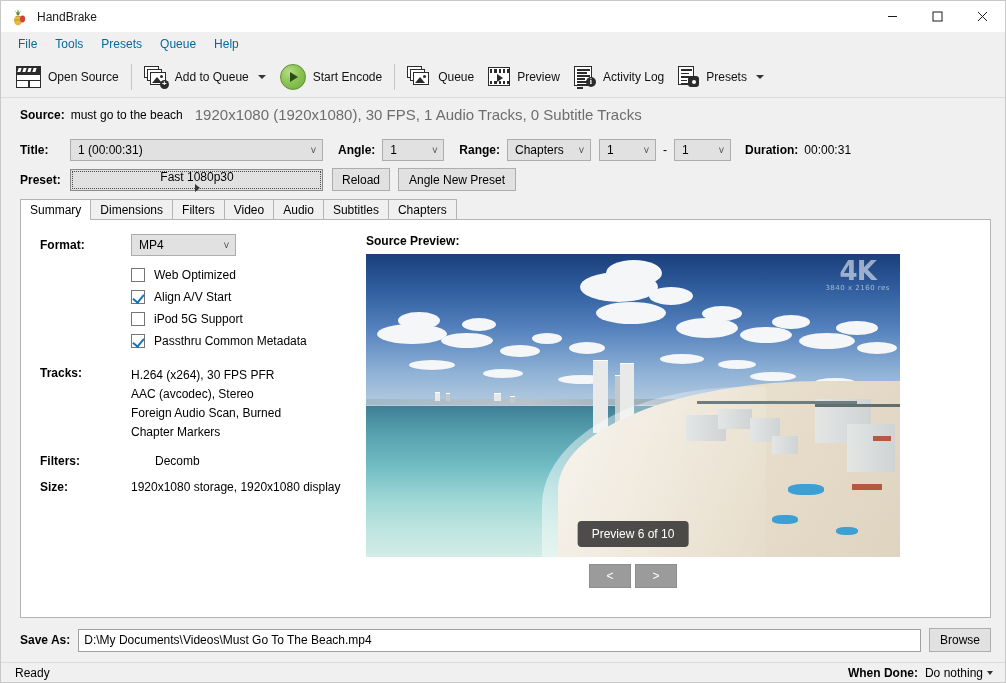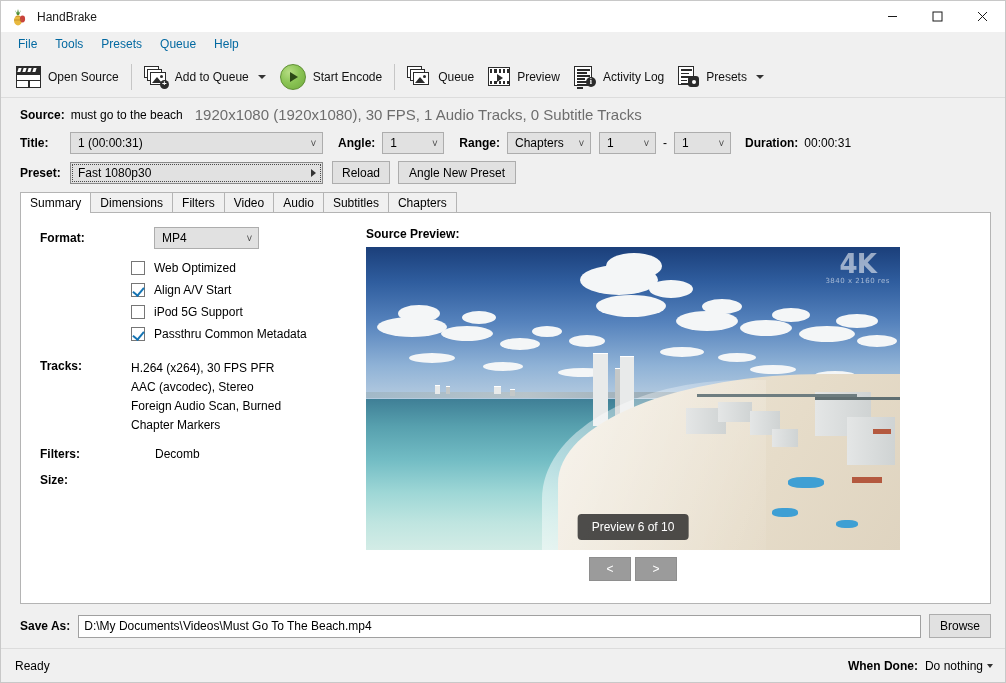--- a/index.html
+++ b/index.html
@@ -562,21 +562,21 @@
   .browsebtn {
     width: 62px; height: 24px;
     background: #e1e1e1;
     border: 1px solid #adadad;
     font-size: 12px;
     display: flex; align-items: center; justify-content: center;
   }
 
   
   .statusbar {
-    height: 34px;
+    height: 20px;
     background: #f0f0f0;
     border-top: 1px solid #dcdcdc;
     display: flex;
     align-items: center;
     padding: 0 12px 0 14px;
     flex: 0 0 auto;
   }
   .st-left { font-size: 12px; color: #000; }
   .st-right {
     margin-left: auto;
@@ -736,21 +736,21 @@
           </div>
         <div class="pr-gear"></div>
       </div>
       <div class="lbl">Presets</div>
       <div class="caret-dn"></div>
     </div>
   </div>
 
   <div class="infopanel">
 
-    <div class="row" style="margin-bottom:9px;">
+    <div class="row" style="margin-bottom:16px;">
       <div class="lab">Source:</div>
       <div class="val" style="margin-left:6px;">must go to the beach</div>
       <div class="dim" style="margin-left:12px;">1920x1080 (1920x1080), 30 FPS, 1 Audio Tracks, 0 Subtitle Tracks</div>
     </div>
 
     <div class="row">
       <div class="lab" style="width:50px;">Title:</div>
       <div class="combo" style="width:253px;">
         <div class="cv">1  (00:00:31)</div>
         <div class="chev">˅</div>
@@ -773,21 +773,21 @@
       <div class="combo" style="width:57px;">
         <div class="cv">1</div>
         <div class="chev">˅</div>
       </div>
       <div class="lab" style="margin-left:14px;">Duration:</div>
       <div class="val" style="margin-left:6px;">00:00:31</div>
     </div>
 
     <div class="row" style="margin-bottom:4px;">
       <div class="lab" style="width:50px;">Preset:</div>
-      <div class="presetfield" style="width:253px;">
+      <div class="presetfield" style="width:253px;flex-direction:column;">
         <div class="pv">Fast 1080p30</div>
         <div class="tri-r"></div>
       </div>
       <div class="btn" style="margin-left:9px;width:58px;">Reload</div>
       <div class="btn" style="margin-left:8px;">Angle New Preset</div>
     </div>
   </div>
 
   <div class="tabstrip">
     <div class="tab active">Summary</div>
@@ -797,21 +797,21 @@
     <div class="tab">Audio</div>
     <div class="tab">Subtitles</div>
     <div class="tab">Chapters</div>
   </div>
 
   <div class="panel">
 
     <div class="panel-left">
 
       <div class="prow" style="align-items:center;">
-        <div class="plab" style="width:114px;">Format:</div>
+        <div class="plab" style="width:91px;">Format:</div>
         <div class="combo fmt-combo">
           <div class="cv">MP4</div>
           <div class="chev">˅</div>
         </div>
       </div>
 
       <div class="chk-list">
         <div class="chkrow">
           <div class="cbox"></div>
           <div class="ctxt">Web Optimized</div>
@@ -842,20 +842,21 @@
         </div>
       </div>
 
       <div class="prow" style="margin-top:12px;">
         <div class="plab" style="width:115px;">Filters:</div>
         <div class="pbody">Decomb</div>
       </div>
 
       <div class="prow" style="margin-top:12px;">
         <div class="plab" style="width:91px;">Size:</div>
+        <div class="pbody">1920x1080 storage, 1920x1080 display</div>
       </div>
     </div>
 
     <div class="panel-right">
       <div class="sp-label">Source Preview:</div>
 
       <div class="preview-wrap">
         <div class="pv-sky"></div>
 
         <div class="cloud" style="left:2%;top:23%;width:70px;height:20px;"></div>

